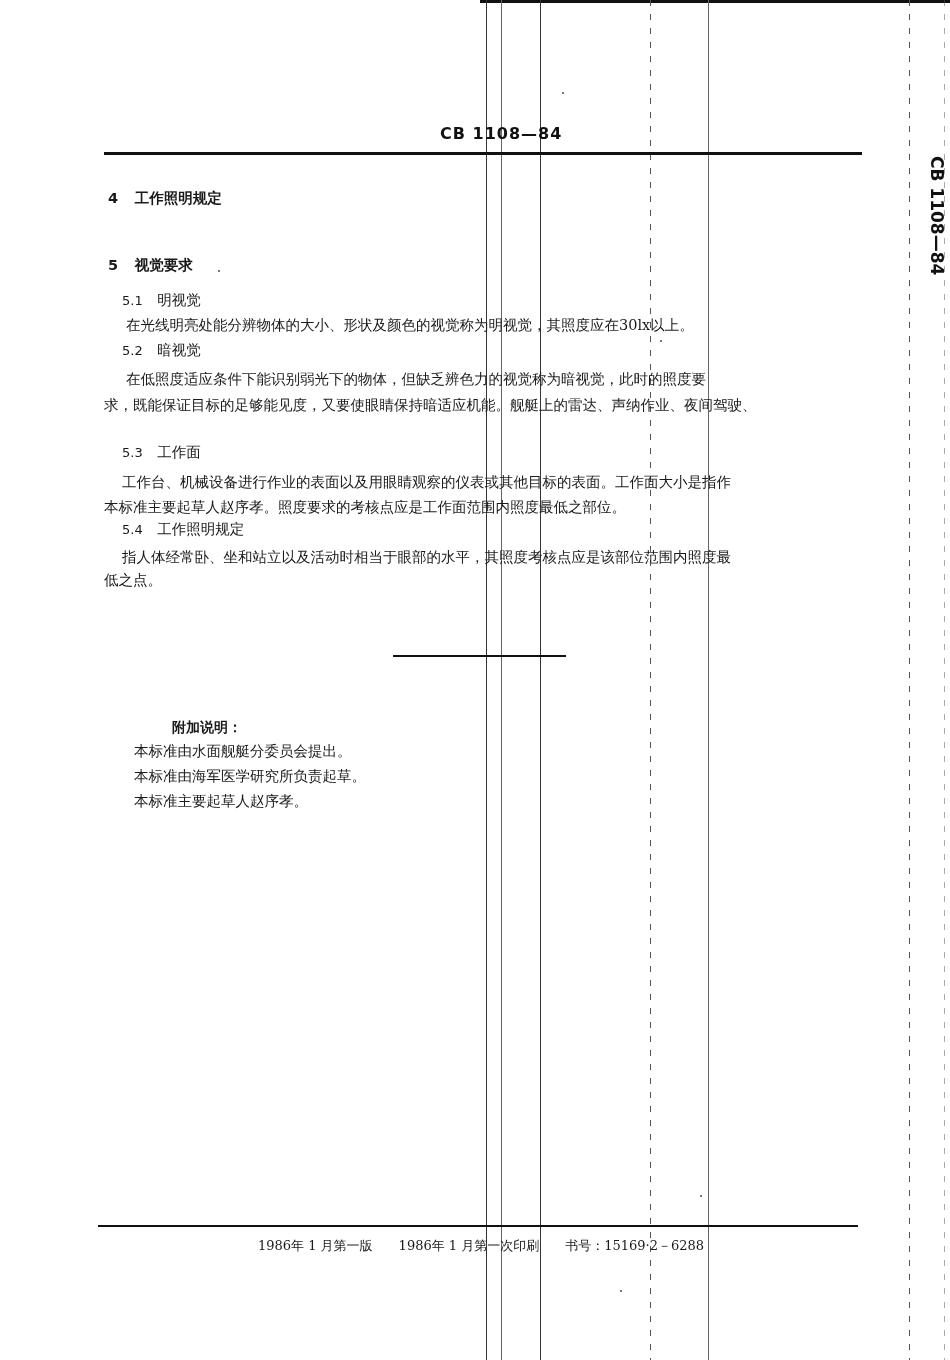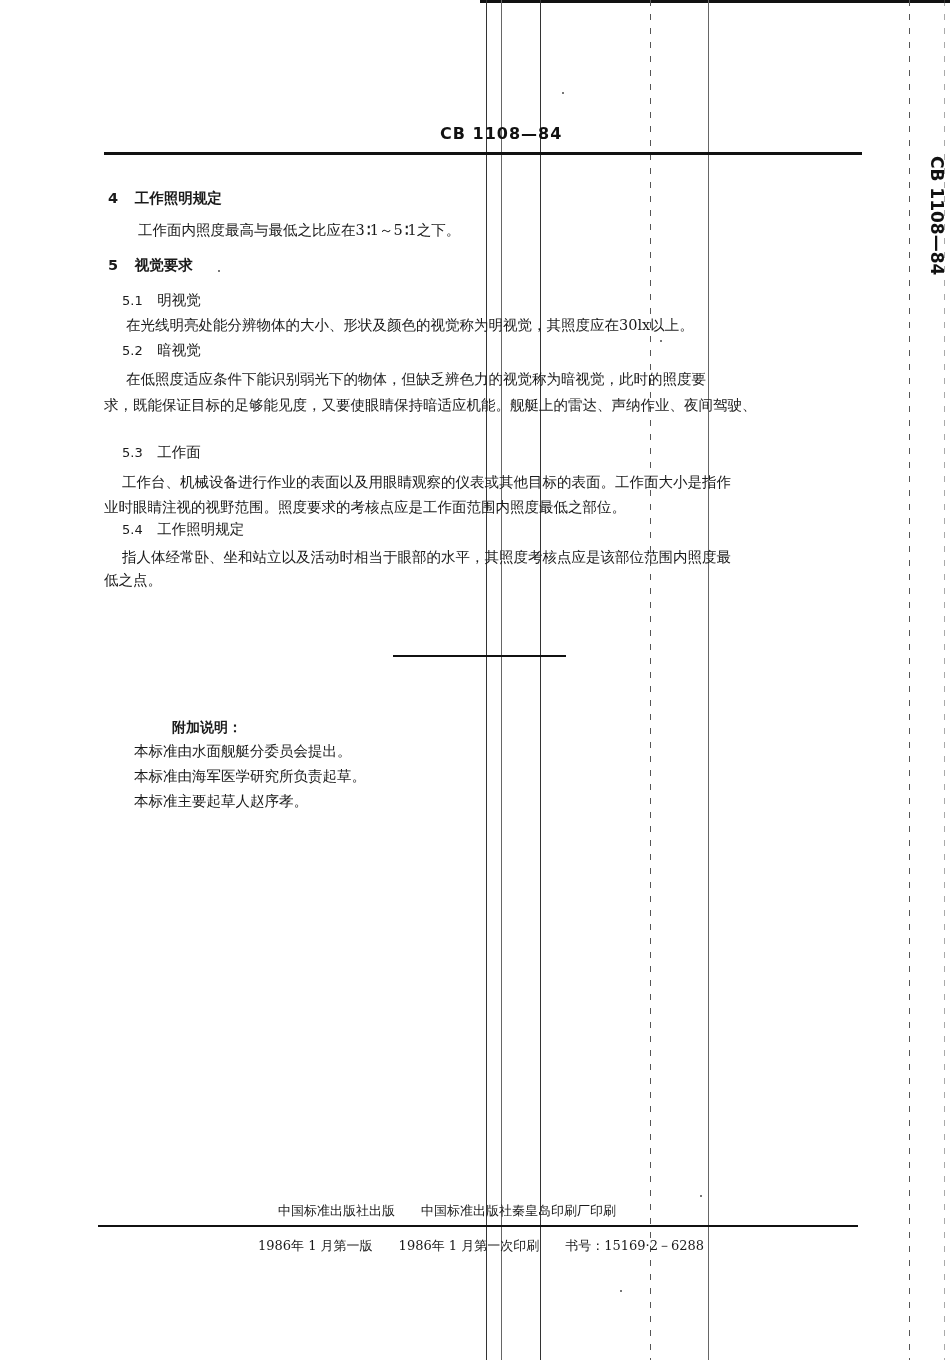--- a/index.html
+++ b/index.html
@@ -132,21 +132,20 @@
   <div class="vline dashed" style="left:944px; opacity:0.5;"></div>
 
   <div class="header-code">CB 1108—84</div>
   <div class="header-rule"></div>
   <div class="side-code">CB 1108—84</div>
 
   <div class="block" style="left:108px; top:187px;">
     <span class="sec-num">4</span>
     <span class="sec-title-bold">工作照明规定</span>
   </div>
-  <div class="block" style="left:138px; top:219px;">工作面内照度最高与最低之比应在3∶1～5∶1之下。</div>
 
   <div class="block" style="left:108px; top:254px;">
     <span class="sec-num">5</span>
     <span class="sec-title-bold">视觉要求</span>
   </div>
 
   <div class="block" style="left:122px; top:289px;">
     <span class="sub-num">5.1</span>
     <span>明视觉</span>
   </div>
@@ -157,37 +156,36 @@
     <span>暗视觉</span>
   </div>
   <div class="block" style="left:126px; top:368px;">在低照度适应条件下能识别弱光下的物体，但缺乏辨色力的视觉称为暗视觉，此时的照度要</div>
   <div class="block" style="left:104px; top:394px;">求，既能保证目标的足够能见度，又要使眼睛保持暗适应机能。舰艇上的雷达、声纳作业、夜间驾驶、</div>
 
   <div class="block" style="left:122px; top:441px;">
     <span class="sub-num">5.3</span>
     <span>工作面</span>
   </div>
   <div class="block" style="left:122px; top:471px;">工作台、机械设备进行作业的表面以及用眼睛观察的仪表或其他目标的表面。工作面大小是指作</div>
-  <div class="block" style="left:104px; top:496px;">业时眼睛注视的视野范围。照度要求的考核点应是工作面范围内照度最低之部位。</div>
+  <div class="block" style="left:104px; top:496px;">本标准主要起草人赵序孝。照度要求的考核点应是工作面范围内照度最低之部位。</div>
 
   <div class="block" style="left:122px; top:518px;">
     <span class="sub-num">5.4</span>
     <span>工作照明规定</span>
   </div>
   <div class="block" style="left:122px; top:546px;font-family:Liberation Serif, serif;">指人体经常卧、坐和站立以及活动时相当于眼部的水平，其照度考核点应是该部位范围内照度最</div>
   <div class="block" style="left:104px; top:569px;">低之点。</div>
 
   <div class="mid-rule"></div>
 
   <div class="block" style="left:136px; top:716px; font-weight:bold; font-family:'DejaVu Sans','Liberation Sans',sans-serif; font-size:14px;padding-left:36px;">附加说明：</div>
   <div class="block" style="left:134px; top:740px;">本标准由水面舰艇分委员会提出。</div>
   <div class="block" style="left:134px; top:765px;">本标准由海军医学研究所负责起草。</div>
   <div class="block" style="left:134px; top:790px;">本标准主要起草人赵序孝。</div>
 
-  <div class="footer-line" style="left:278px; top:1202px;">中国标准出版社出版　　中国标准出版社秦皇岛印刷厂印刷</div>
   <div class="footer-rule"></div>
   <div class="footer-line" style="left:258px; top:1237px;">1986年 1 月第一版　　1986年 1 月第一次印刷　　书号：15169·2－6288</div>
 
   <div class="dot" style="left:562px; top:92px;"></div>
   <div class="dot" style="left:218px; top:270px;"></div>
   <div class="dot" style="left:660px; top:340px;"></div>
   <div class="dot" style="left:700px; top:1195px;"></div>
   <div class="dot" style="left:620px; top:1290px;"></div>
 </div>
 

